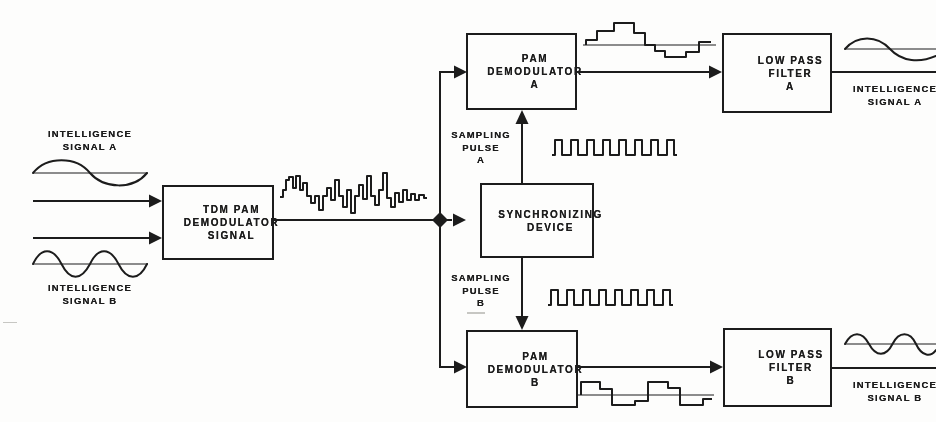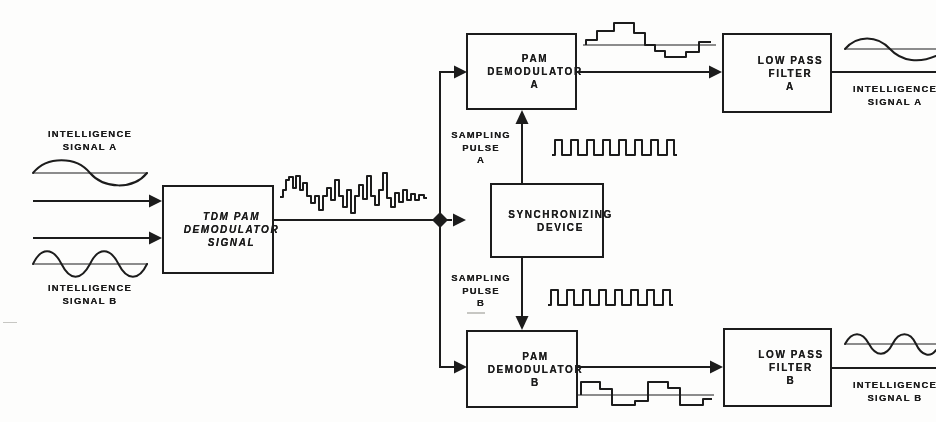--- a/index.html
+++ b/index.html
@@ -79,27 +79,27 @@
     <path stroke-width="1.2" d="M578,395 H714"></path>
     <path stroke-linejoin="round" d="M581,395 V382 H600 V389 H612 V405 H635 V401 H648 V382 H668 V388 H680 V405 H703 V399 H712"></path>
 
     <path stroke-width="1.2" d="M845,49 H936"></path>
     <path stroke-linecap="round" d="M845,49 C857,35 877,35 890,49 C902,62 920,63 936,56"></path>
 
     <path stroke-width="1.2" d="M845,344 H936"></path>
     <path stroke-linecap="round" d="M845,344 C852,331 862,331 869,344 C876,357 886,357 892.5,344 C899,331 910,331 916,344 C922,357 931,357 936,350"></path>
   </svg>
 
-  <div class="block" style="left:162px;top:185px;width:112px;height:89px;font-style:italic;">
+  <div class="block" style="left:162px;top:185px;width:112px;height:75px;">
     <span>TDM PAM</span>
     <span>DEMODULATOR</span>
     <span>SIGNAL</span>
   </div>
 
-  <div class="block" style="left:490px;top:183px;width:114px;height:75px;">
+  <div class="block" style="left:480px;top:183px;width:114px;height:75px;">
     <span>SYNCHRONIZING</span>
     <span>DEVICE</span>
   </div>
 
   <div class="block" style="left:466px;top:33px;width:111px;height:77px;">
     <span>PAM</span>
     <span>DEMODULATOR</span>
     <span>A</span>
   </div>
 

